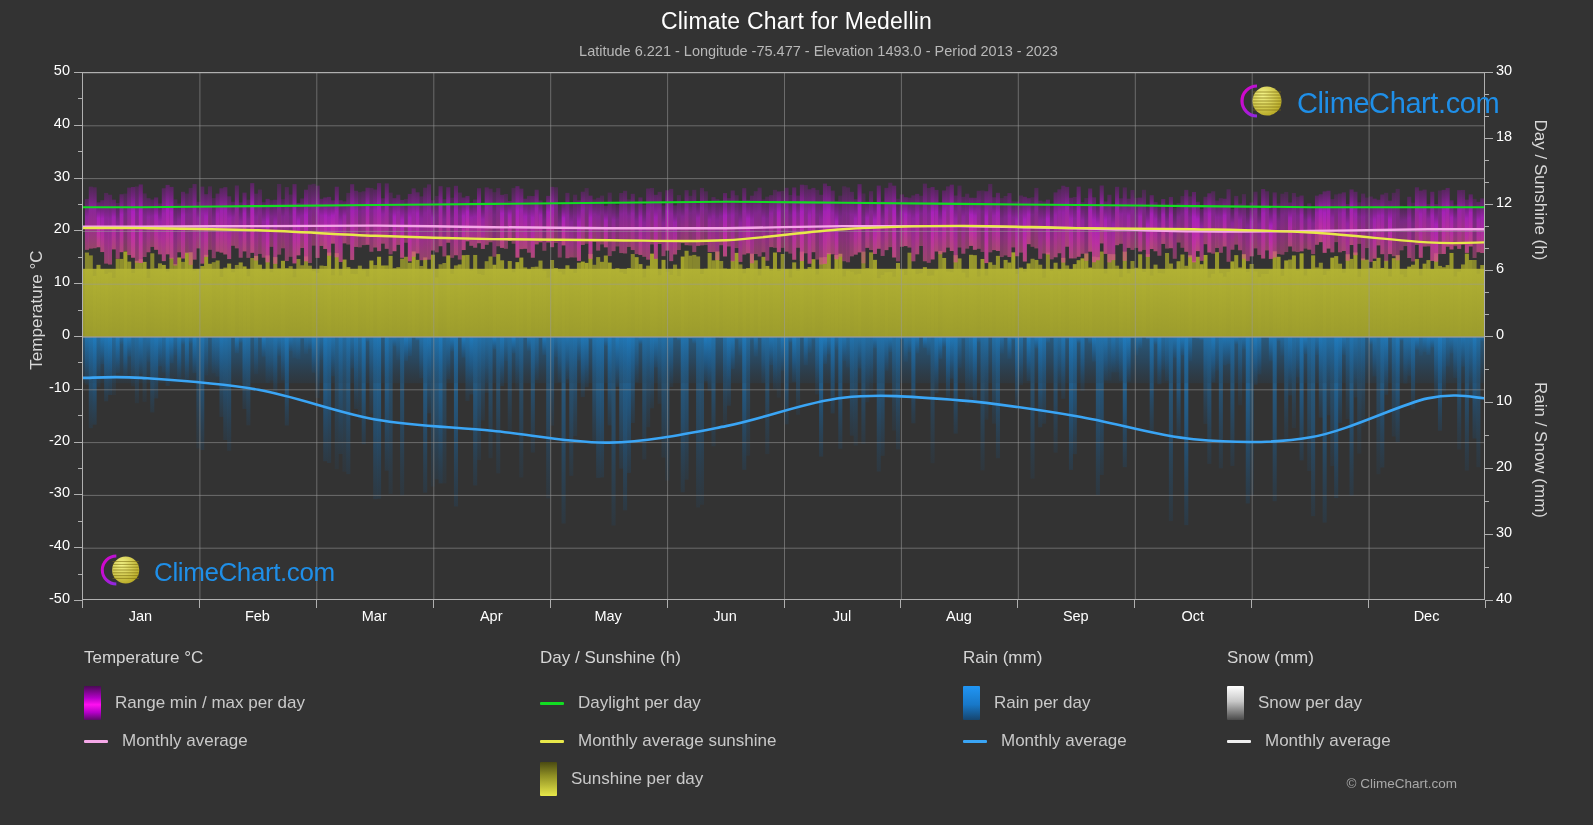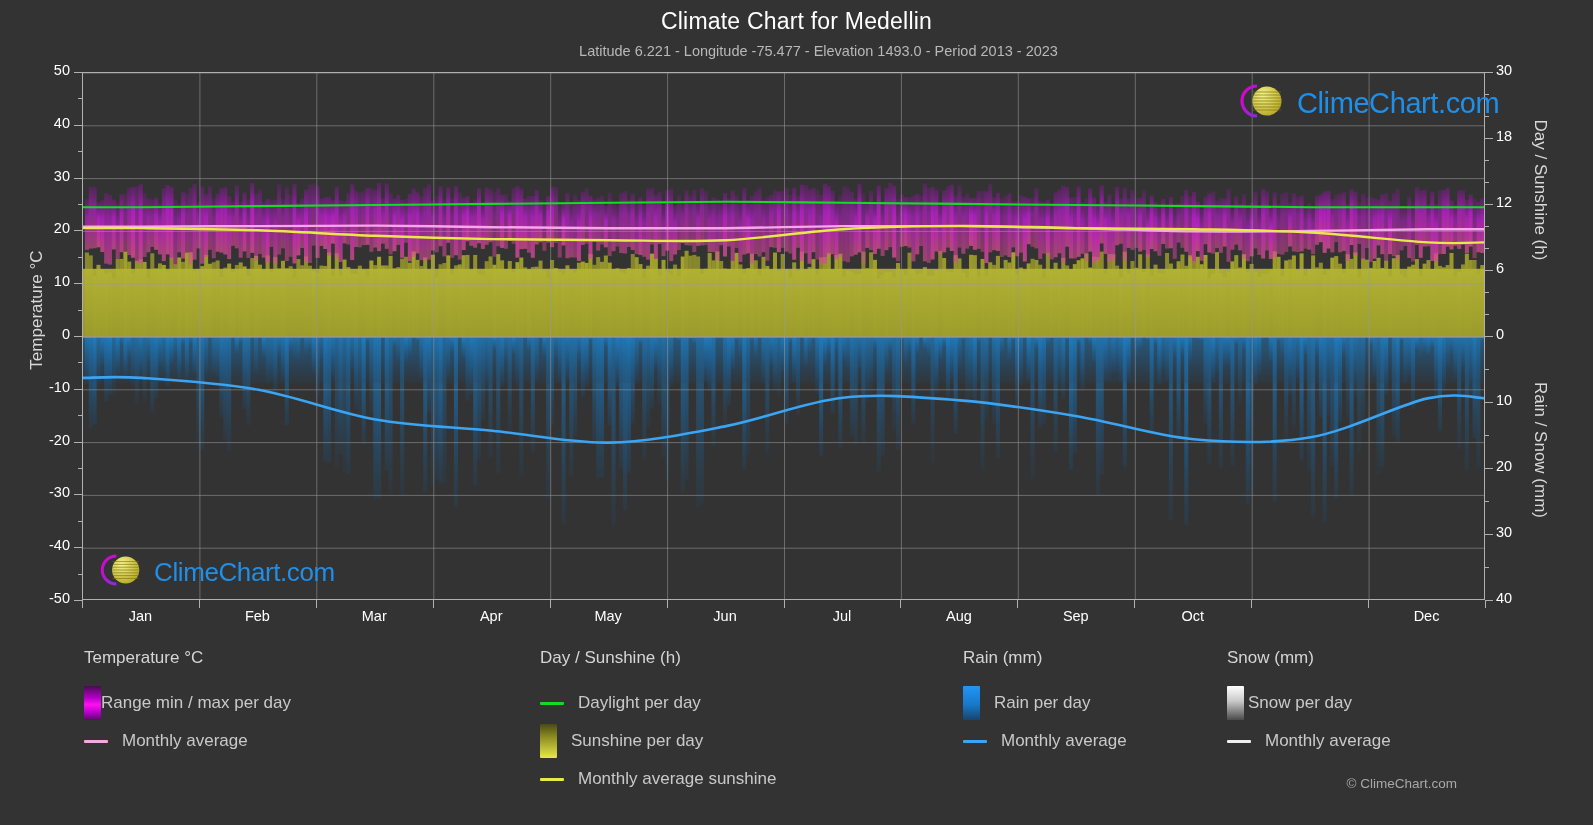--- a/index.html
+++ b/index.html
@@ -1400,66 +1400,66 @@
       </svg>
     </span>
     <span class="logo-text small">ClimeChart.com</span>
   </div>
 
   <div id="legend">
       <div class="legend-col" style="left: 84px;">
         <div class="legend-head">Temperature °C</div>
         <div class="legend-row">
           <span class="sw-box" style="background: linear-gradient(rgb(74, 10, 85) 0%, rgb(180, 0, 200) 35%, rgb(255, 16, 240) 55%, rgb(180, 0, 200) 78%, rgb(90, 10, 102) 100%);"></span>
-          <span class="legend-label" style="margin-left: 0; text-align: center;">Range min / max per day</span>
+          <span class="legend-label" style="margin-left: 14px; text-align: center;">Range min / max per day</span>
         </div>
         <div class="legend-row">
           <span class="sw-wrap">
             <span class="sw-line" style="background: rgb(245, 168, 232);"></span>
           </span>
           <span class="legend-label" style="margin-left: 14px;">Monthly average</span>
         </div>
       </div>
       <div class="legend-col" style="left: 540px;">
         <div class="legend-head">Day / Sunshine (h)</div>
         <div class="legend-row">
           <span class="sw-wrap">
             <span class="sw-line" style="background: rgb(18, 221, 34);"></span>
           </span>
           <span class="legend-label" style="margin-left: 14px;">Daylight per day</span>
         </div>
         <div class="legend-row">
-          <span class="sw-box" style="background: linear-gradient(rgb(74, 74, 18) 0%, rgb(143, 143, 36) 40%, rgb(232, 232, 74) 100%);"></span>
-          <span class="legend-label" style="margin-left: 14px;">Sunshine per day</span>
-        </div>
-        <div class="legend-row">
           <span class="sw-wrap">
             <span class="sw-line" style="background: rgb(232, 232, 74);"></span>
           </span>
           <span class="legend-label" style="margin-left: 14px;">Monthly average sunshine</span>
+        </div>
+        <div class="legend-row">
+          <span class="sw-box" style="background: linear-gradient(rgb(74, 74, 18) 0%, rgb(143, 143, 36) 40%, rgb(232, 232, 74) 100%);"></span>
+          <span class="legend-label" style="margin-left: 14px;">Sunshine per day</span>
         </div>
       </div>
       <div class="legend-col" style="left: 925px; margin-left: 38px;">
         <div class="legend-head">Rain (mm)</div>
         <div class="legend-row">
           <span class="sw-box" style="background: linear-gradient(rgb(33, 150, 245) 0%, rgb(24, 120, 200) 55%, rgb(22, 69, 110) 100%);"></span>
           <span class="legend-label" style="margin-left: 14px;">Rain per day</span>
         </div>
         <div class="legend-row">
           <span class="sw-wrap">
             <span class="sw-line" style="background: rgb(58, 165, 245);"></span>
           </span>
           <span class="legend-label" style="margin-left: 14px;">Monthly average</span>
         </div>
       </div>
       <div class="legend-col" style="left: 1227px;">
         <div class="legend-head">Snow (mm)</div>
         <div class="legend-row">
           <span class="sw-box" style="background: linear-gradient(rgb(255, 255, 255) 0%, rgb(200, 200, 200) 45%, rgb(74, 74, 74) 100%);"></span>
-          <span class="legend-label" style="margin-left: 4px;">Snow per day</span>
+          <span class="legend-label" style="margin-left: 14px;">Snow per day</span>
         </div>
         <div class="legend-row">
           <span class="sw-wrap">
             <span class="sw-line" style="background: rgb(240, 240, 240);"></span>
           </span>
           <span class="legend-label" style="margin-left: 14px;">Monthly average</span>
         </div>
       </div>
     </div>
 

